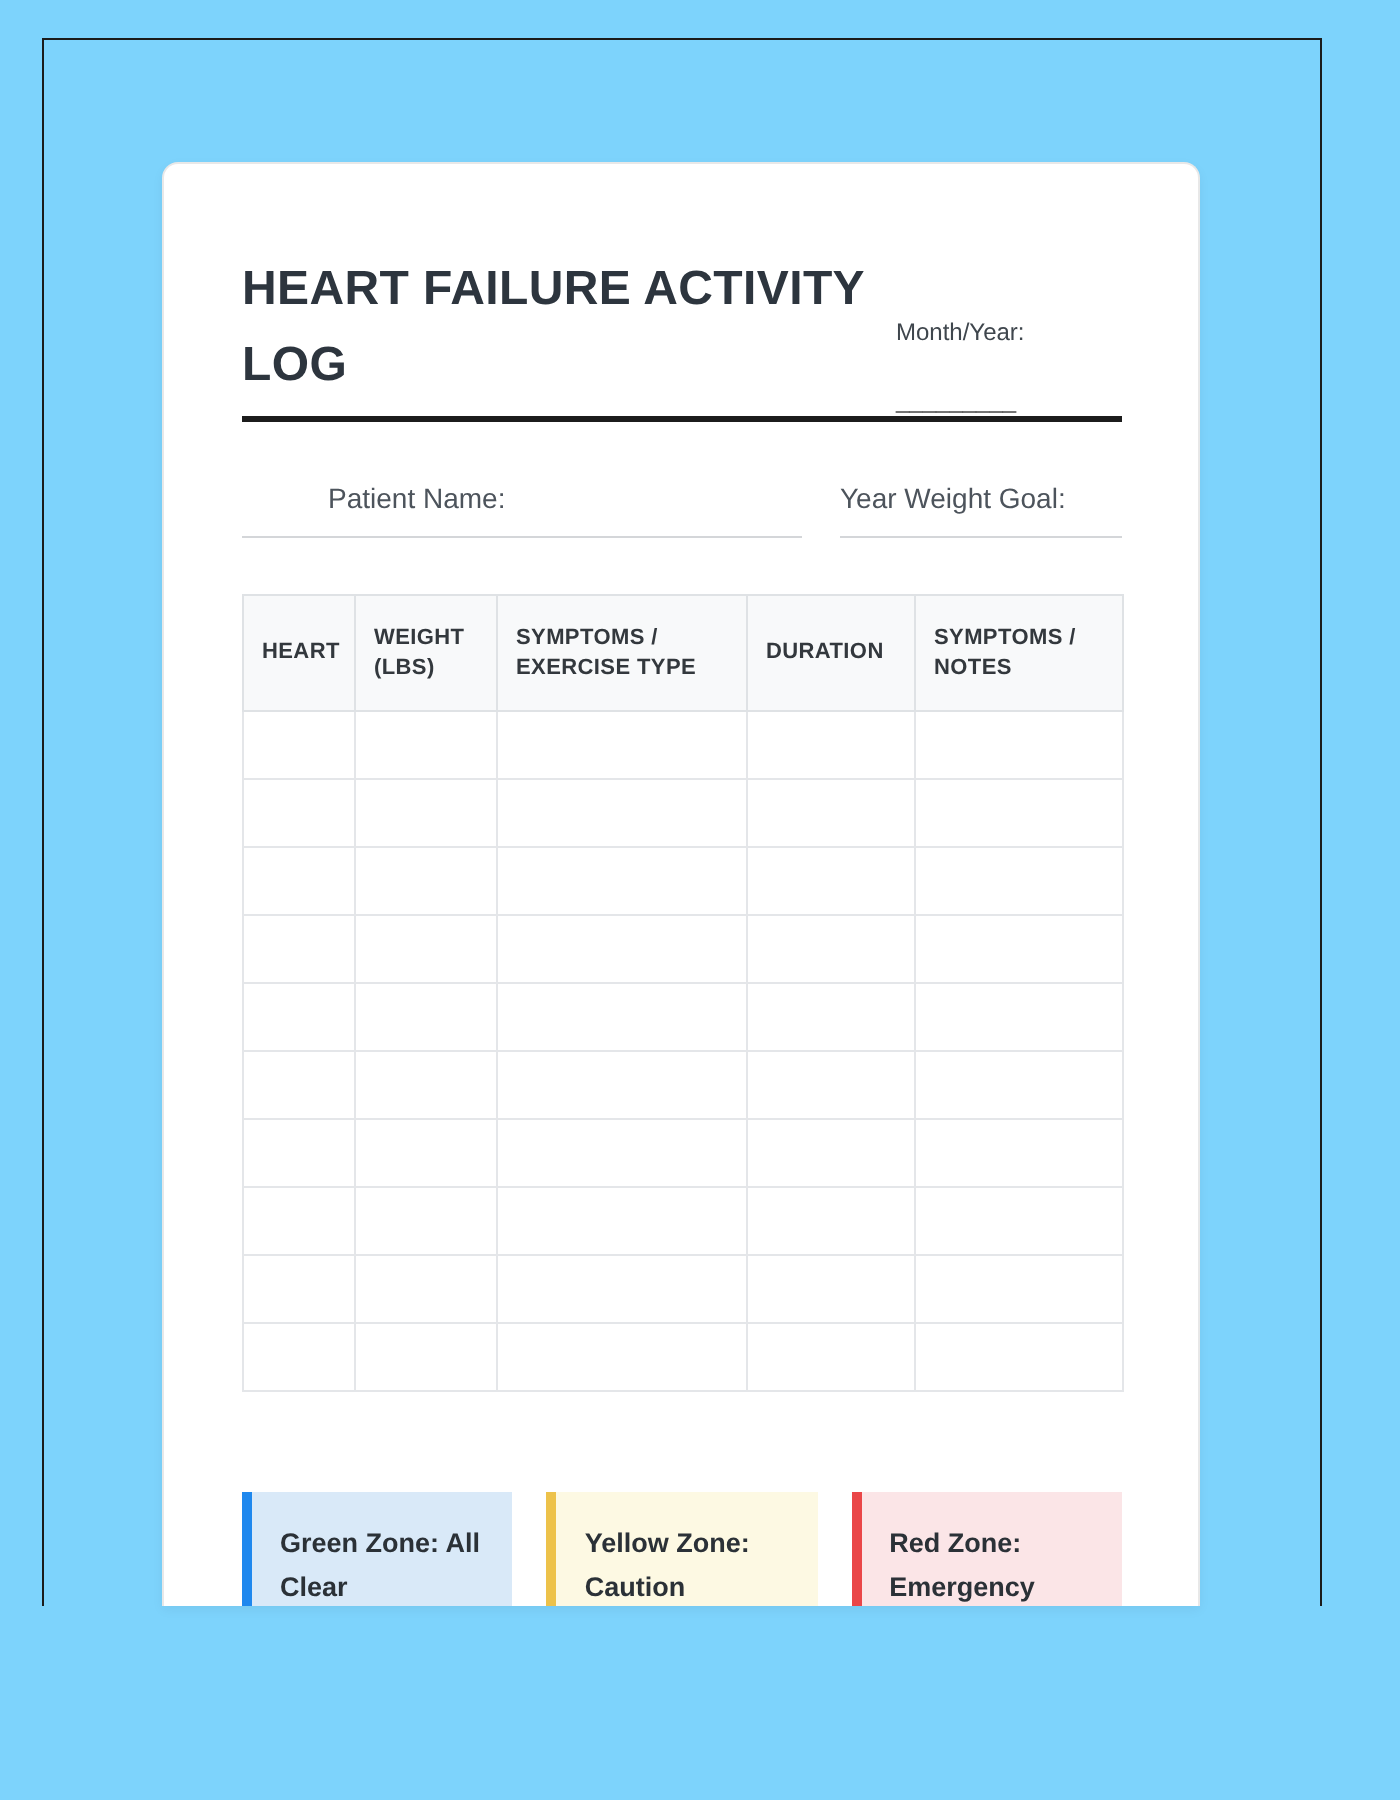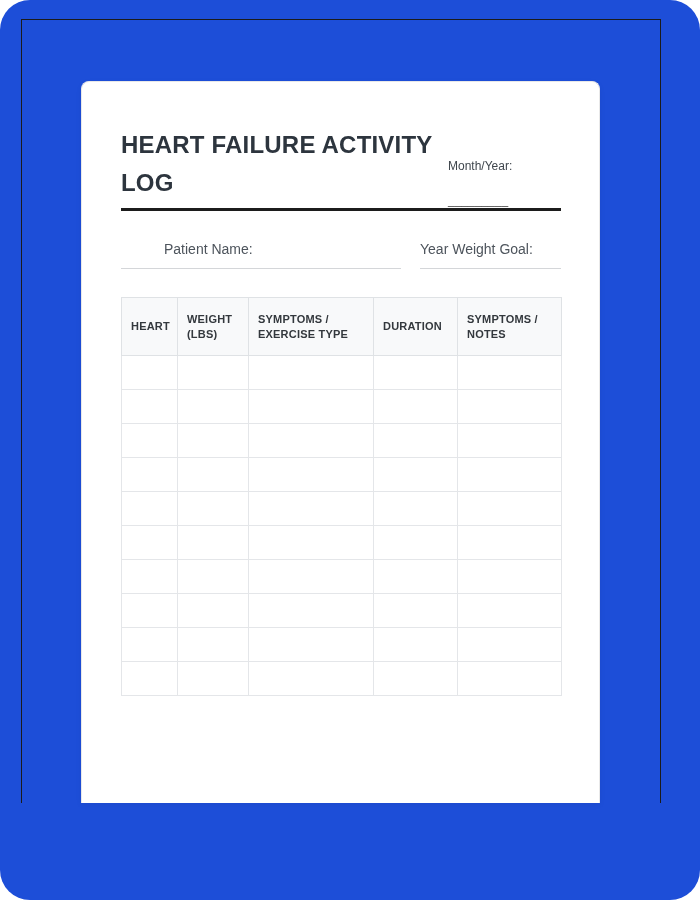--- a/index.html
+++ b/index.html
@@ -1,18 +1,18 @@
 <!DOCTYPE html>
 <html><head>
 <meta charset="utf-8">
 <style>
   * { margin:0; padding:0; box-sizing:border-box; }
   html,body { width:700px; height:900px; background:#ffffff; overflow:hidden;
               font-family:"Liberation Sans", sans-serif; }
-  .canvas { position:relative; width:700px; height:900px; background:#1d4ed8;border-radius:30px; }
+  .canvas { position:relative; width:700px; height:900px; background:#7dd3fc; }
 
   
   .frame { position:absolute; left:21px; top:19px; width:640px; height:784px;
            border-top:1.5px solid #1b1b1b; border-left:1.5px solid #1b1b1b;
            border-right:1.5px solid #1b1b1b; }
 
   
   .card { position:absolute; left:81px; top:81px; width:519px; height:722px;
           background:#ffffff; border:1px solid #e8e8e8; border-bottom:none;
           border-radius:8px 8px 0 0; box-shadow:0 2px 6px rgba(0,0,0,0.05);
@@ -162,15 +162,20 @@
           <tr>
             <td></td>
             <td></td>
             <td></td>
             <td></td>
             <td></td>
           </tr>
         </tbody>
     </table>
 
+    <div class="zones">
+      <div class="zone" style="background: rgb(217, 233, 248); border-left-color: rgb(31, 136, 238);">Green Zone: All Clear</div>
+      <div class="zone" style="background: rgb(253, 249, 227); border-left-color: rgb(237, 194, 74);">Yellow Zone: Caution</div>
+      <div class="zone" style="background: rgb(251, 229, 231); border-left-color: rgb(234, 70, 72);">Red Zone: Emergency</div>
+    </div>
 
   </div>
 </div>
 
 </body></html>

